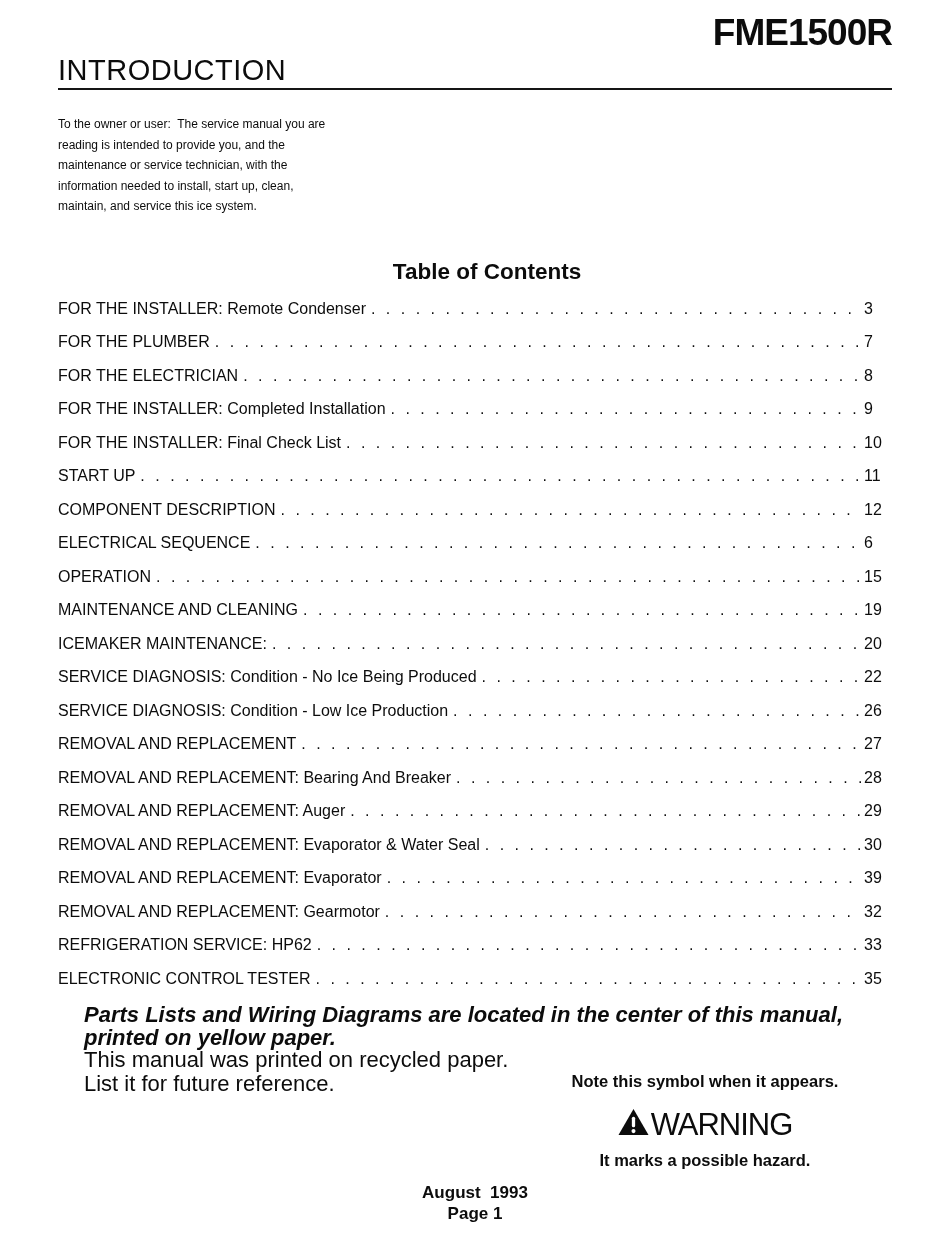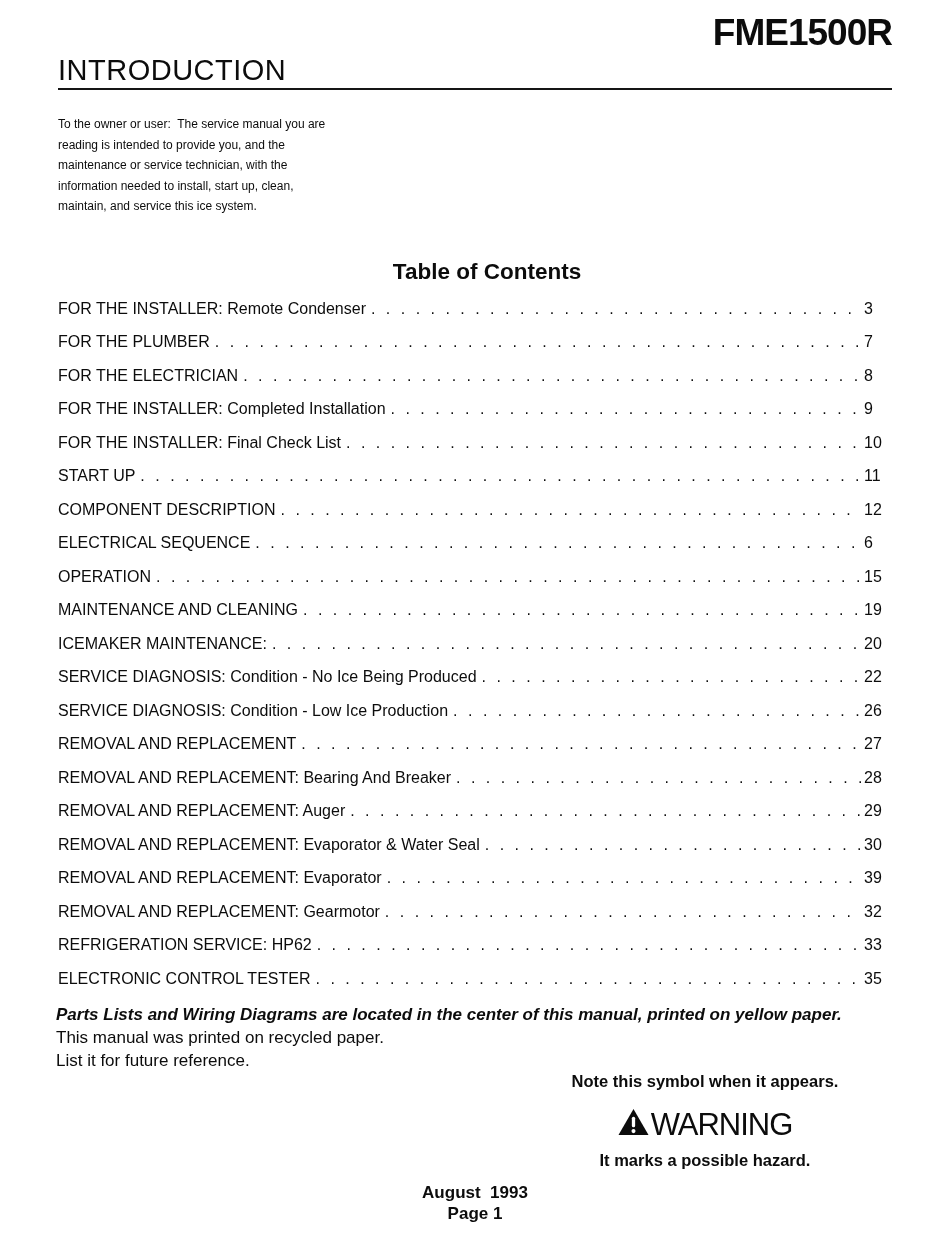--- a/index.html
+++ b/index.html
@@ -57,22 +57,22 @@
   .toc-label { white-space: nowrap; flex: none; }
   .toc-dots {
     flex: 1;
     overflow: hidden;
     white-space: nowrap;
     letter-spacing: 3px;
     padding-left: 5px;
   }
   .toc-page { flex: none; width: 30px; text-align: left; padding-left: 2px; }
   .footer-notes {
-    margin: 9px 58px 0 56px;
-    font-size: 17px;
+    margin: 9px 58px 0 84px;
+    font-size: 22px;
     line-height: 22.5px;
   }
   .parts-note { font-weight: bold; font-style: italic; }
   .keep-note { margin-top: 1px; }
   .warning-block {
     position: absolute;
     top: 1072px;
     left: 540px;
     width: 330px;
     text-align: center;

